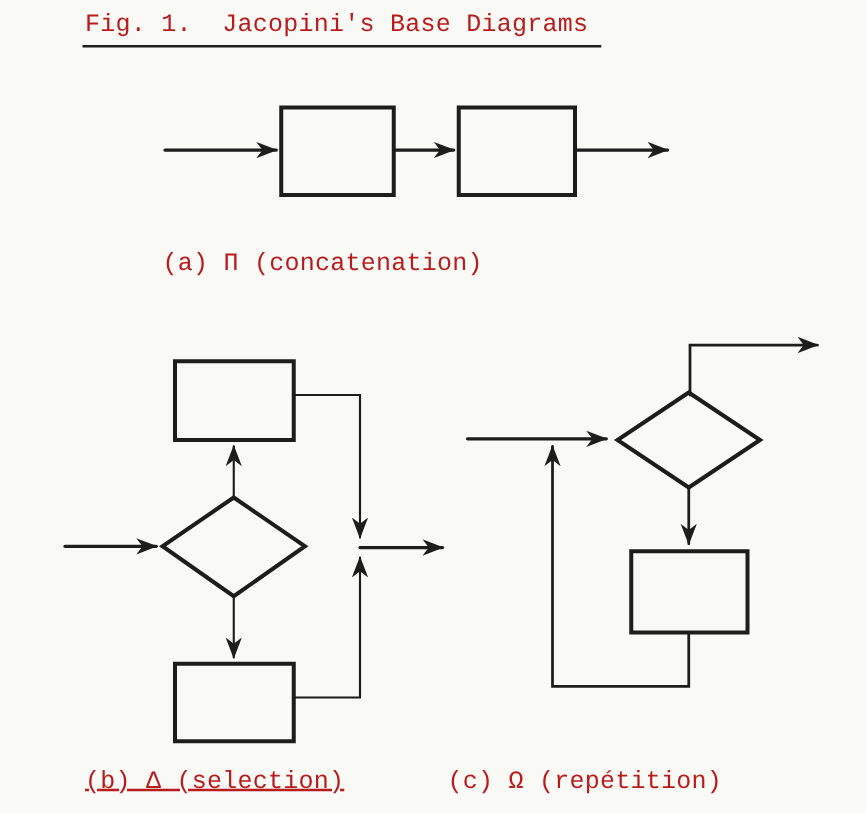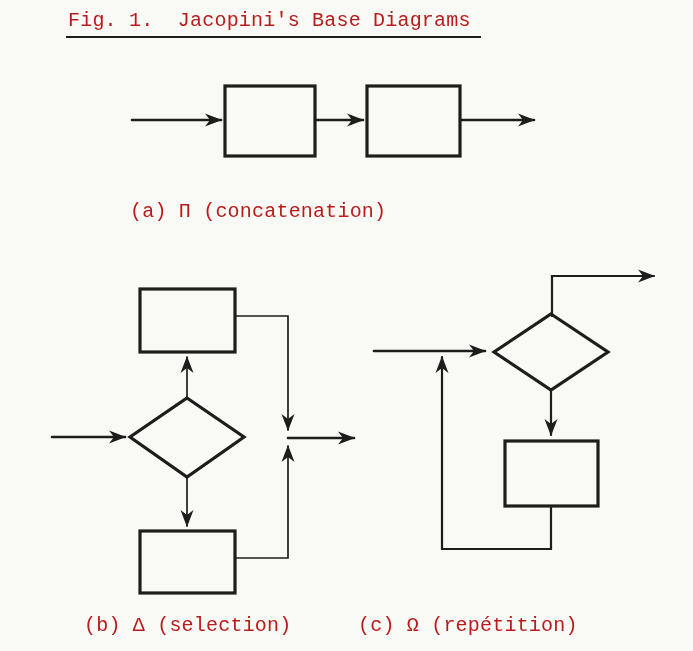--- a/index.html
+++ b/index.html
@@ -25,21 +25,21 @@
   }
   .caption {
     position: absolute;
     font-size: 20px;
     line-height: 1.2;
     white-space: pre;
     letter-spacing: 0.2px;
     text-align: right;
   }
   .caption-a { top: 200px; left: 130px; }
-  .caption-b { top: 614px; left: 84px; }
+  .caption-b { top: 614px; left: 68px; text-decoration: underline; }
   .caption-c { top: 614px; left: 358px; }
   svg.diagram-layer {
     position: absolute;
     top: 0; left: 0;
     width: 693px; height: 651px;
   }
   .stroke { fill: none; stroke: #1d1d1b; stroke-linecap: round; stroke-linejoin: miter; }
   .box   { stroke-width: 3.2; }
   .dia   { stroke-width: 3.2; }
   .arrow { stroke-width: 2.6; }

